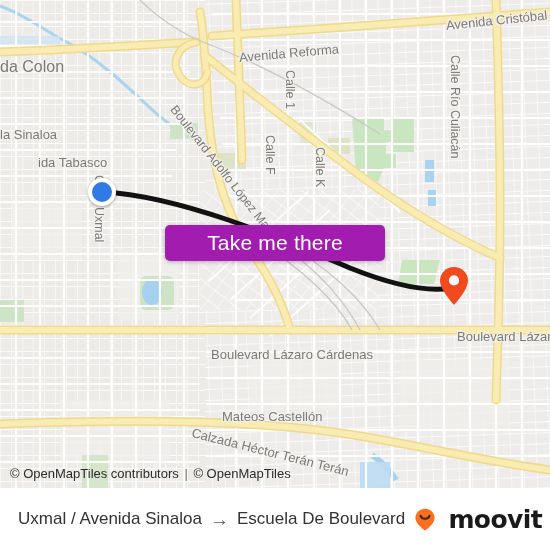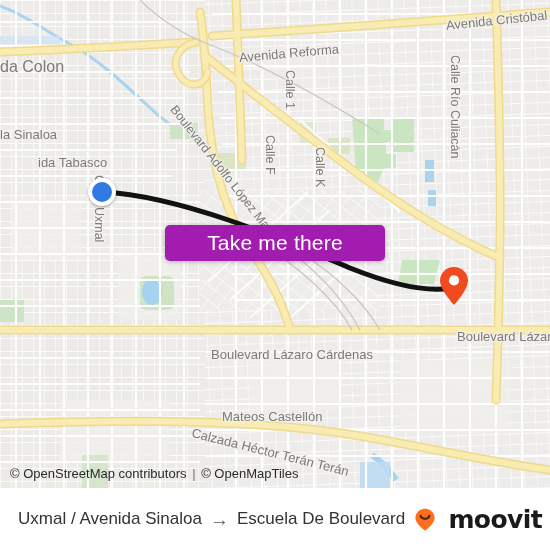--- a/index.html
+++ b/index.html
@@ -346,21 +346,21 @@
       <svg viewBox="0 0 30 40" width="30" height="40">
         <path d="M15 1 C 7.3 1 1 7.2 1 14.6 C 1 24.3 15 39 15 39 C 15 39 29 24.3 29 14.6 C 29 7.2 22.7 1 15 1 Z" fill="#f04a1e"></path>
         <circle cx="15" cy="14.4" r="5.1" fill="#ffffff"></circle>
       </svg>
     </div>
 
     <button id="take-me-there">Take me there</button>
   </div>
 
   <div id="attribution">
-    <span>© OpenStreetMap contributors</span>
+    <span>© OpenMapTiles contributors</span>
     <span class="sep">|</span>
     <span>© OpenMapTiles</span>
   </div>
 
   <div id="bottom-bar">
     <div id="trip-title">
       <span>Uxmal / Avenida Sinaloa</span>
       <span class="arrow">→</span>
       <span>Escuela De Boulevard</span>
     </div>

